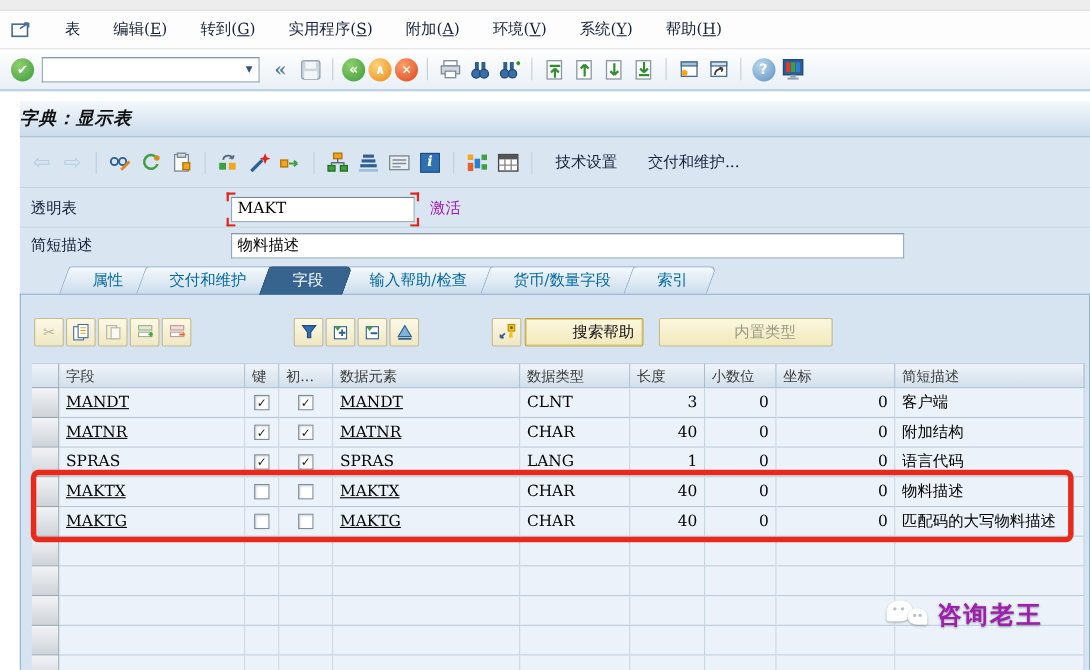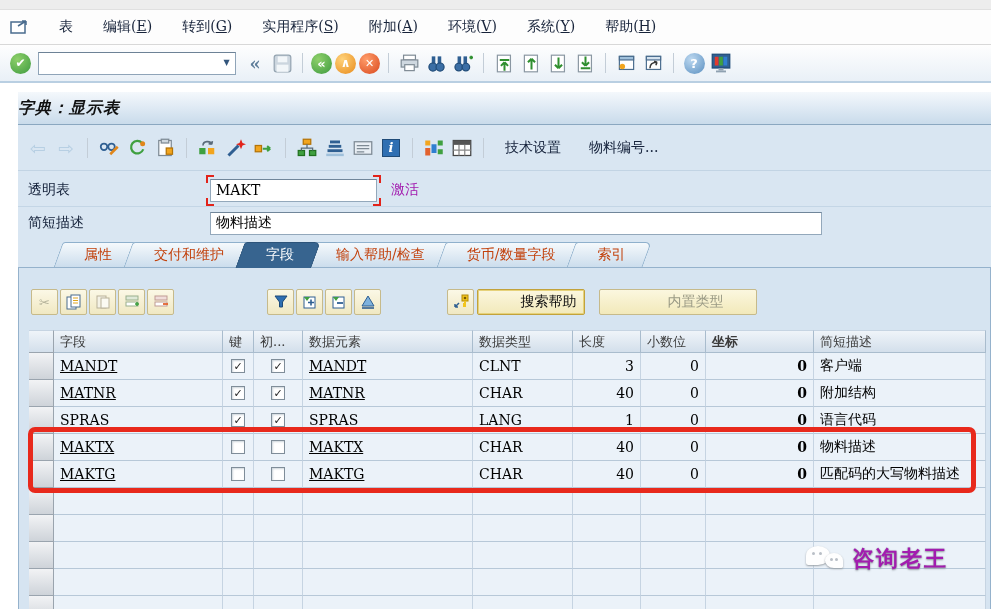--- a/index.html
+++ b/index.html
@@ -44,21 +44,21 @@
   .fstatus { margin-left:14px; font-size:14px; color:#a21caf; }
   .focuswrap { position:relative; display:inline-block; }
   .fc { position:absolute; width:8px; height:8px; }
   .fc-tl { left:-4px; top:-4px; border-left:2px solid #e2231a; border-top:2px solid #e2231a; }
   .fc-tr { right:-4px; top:-4px; border-right:2px solid #e2231a; border-top:2px solid #e2231a; }
   .fc-bl { left:-4px; bottom:-4px; border-left:2px solid #e2231a; border-bottom:2px solid #e2231a; }
   .fc-br { right:-4px; bottom:-4px; border-right:2px solid #e2231a; border-bottom:2px solid #e2231a; }
 
   
   .tabstrip { position:absolute; left:18px; top:240px; width:973px; height:28px; background:#d9e6f2; display:flex; align-items:flex-end; padding-left:40px; }
-  .tab { position:relative; height:26px; margin-right:-6px; padding:0 22px 0 26px; display:flex; align-items:center; font-size:14px; color:#c2410c; cursor:pointer; }
+  .tab { position:relative; height:26px; margin-right:-6px; padding:0 22px 0 26px; display:flex; align-items:center; font-size:14px; color:#0369a1; cursor:pointer; }
   .tab .bg { position:absolute; inset:0; transform:skewX(-20deg); background:linear-gradient(#f5f9fc,#cadcec); border:1px solid #8fb0cc; border-bottom:none; border-radius:3px 6px 0 0; }
   .tab.active { z-index:3; color:#fff; }
   .tab.active .bg { background:#37648f; border-color:#2d547a; }
   .tab span.lbl { position:relative; z-index:1; }
 
   .panel { position:absolute; left:18px; top:267px; width:973px; height:342px; background:#d6e4f1; border:1px solid #95b2cc; border-bottom:none; overflow:hidden; }
 
   
   .gridbar { position:absolute; left:0; top:21px; width:973px; height:28px; }
   .tbico { position:absolute; top:0; width:27px; height:26px; background:linear-gradient(#fbf8e6,#f0e8c2); border:1px solid #c6ba8b; border-radius:2px; display:flex; align-items:center; justify-content:center; cursor:pointer; }
@@ -68,21 +68,21 @@
 
   
   .grid { position:absolute; left:10px; top:62px; width:957px; }
   .ghead,.trow { display:flex; }
   .ghead .tc { height:23px; background:linear-gradient(#eff4f9,#d3dfeb); border-right:1px solid #a9bccd; border-bottom:1px solid #a9bccd; border-top:1px solid #c6d4e2; color:#3b3b3b; font-size:13px; display:flex; align-items:center; padding:0 6px; }
   .trow .tc { height:27px; background:#ebf2f9; border-right:1px solid #c6d4e2; border-bottom:1px solid #b7c8d8; font-size:14px; display:flex; align-items:center; padding:0 6px; color:#000; }
   .tc.sel { background:linear-gradient(#f2f3f5,#ced3d9); border-right:1px solid #9aa4ae; border-bottom:1px solid #9aa4ae; cursor:pointer; }
   .ghead .tc.sel { background:linear-gradient(#eff4f9,#d3dfeb); }
   .c0{width:25px;} .c1{width:169px;} .c2{width:31px;justify-content:center;} .c3{width:49px;justify-content:center;}
   .c4{width:170px;} .c5{width:100px;} .c6{width:68px;justify-content:flex-end;} .c7{width:65px;justify-content:flex-end;}
-  .c8{width:108px;justify-content:flex-end;font-weight:bold;} .c9{width:172px;}
+  .c8{width:108px;justify-content:flex-end;} .c9{width:172px;}
   .ghead .c2,.ghead .c3,.ghead .c6,.ghead .c7,.ghead .c8 { justify-content:flex-start; }
   .flink { text-decoration:underline; cursor:pointer; }
   .cb { width:14px; height:14px; background:#fff; border:1px solid #7f8d99; box-shadow:inset 1px 1px 2px #cdd5db; display:flex; align-items:center; justify-content:center; font-size:11px; color:#222; font-family:"DejaVu Sans",sans-serif; }
 
   
   .redbox { position:absolute; left:28px; top:427px; width:948px; height:66px; border:5px solid #e8291c; border-radius:7px; z-index:9; pointer-events:none; }
   .watermark { position:absolute; left:806px; top:544px; z-index:8; display:flex; align-items:center; gap:6px; }
   .wm-text { font-size:22px; font-weight:bold; color:#a21caf; letter-spacing:2px; text-shadow:0 1px 2px #8e959c, 0 0 1px #aab1b8; }
   .wm-icon { position:relative; width:40px; height:30px; }
   .bub { position:absolute; background:#fefefe; box-shadow:0 1px 2px #9aa0a6; border-radius:50% 50% 50% 10%; }
@@ -301,21 +301,21 @@
       </span>
     <span class="ico">
         <svg width="20" height="20" viewBox="0 0 16 16">
           <rect x="1" y="2" width="14" height="12" fill="#fff" stroke="#444"></rect>
           <rect x="1" y="2" width="14" height="3.5" fill="#555"></rect>
           <path d="M5.6 5.5 V14 M10.2 5.5 V14 M1 9.7 h14" stroke="#888"></path>
         </svg>
       </span>
     <span class="tsep"></span>
     <button class="txtbtn">技术设置</button>
-    <button class="txtbtn">物料编号...</button>
+    <button class="txtbtn">交付和维护...</button>
   </div>
 
   <div class="formarea">
     <div class="frow frow1">
       <span class="flabel">透明表</span>
       <span class="focuswrap">
         <input class="finput fi-name" value="MAKT" style="">
         <span class="fc fc-tl"></span><span class="fc fc-tr"></span><span class="fc fc-bl"></span><span class="fc fc-br"></span>
       </span>
       <span class="fstatus">激活</span>

